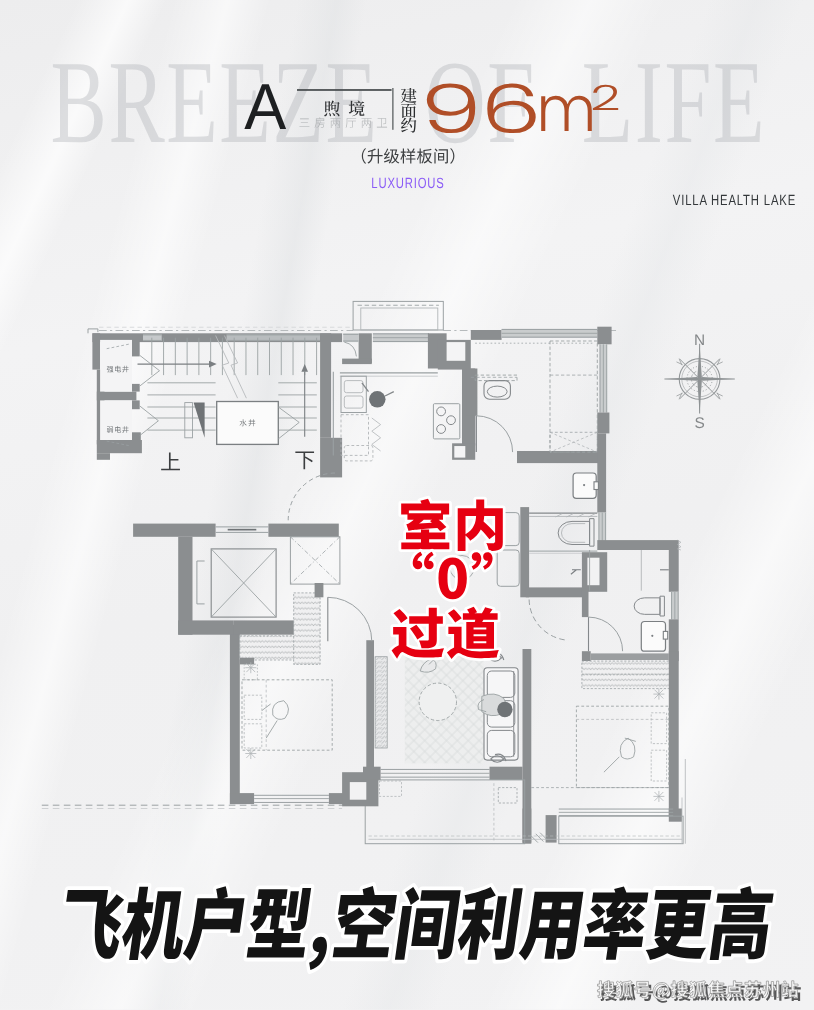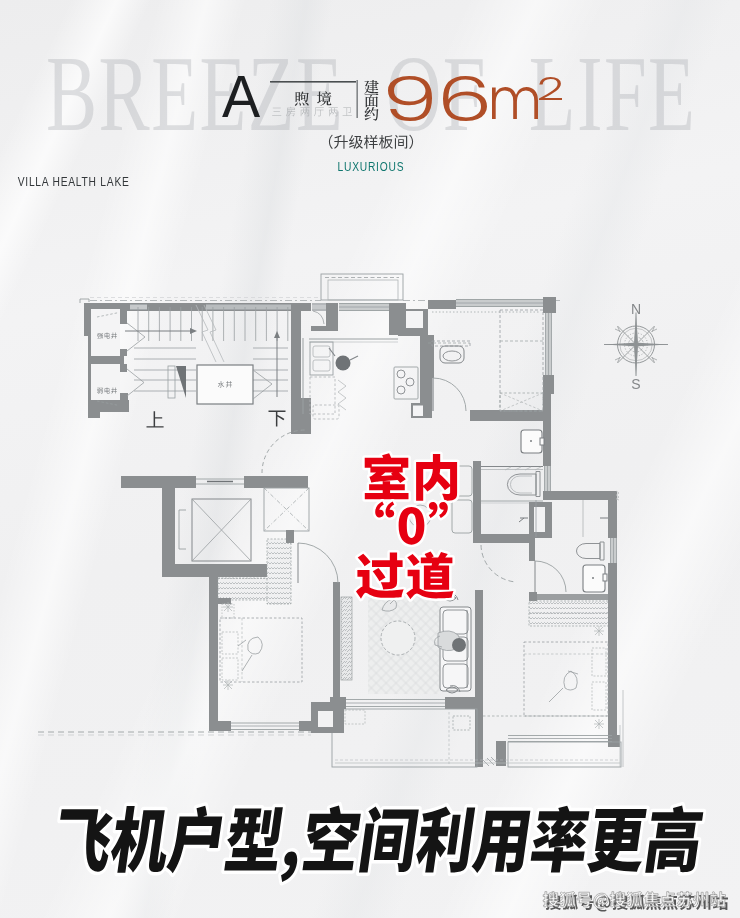--- a/index.html
+++ b/index.html
@@ -15,22 +15,22 @@
  background:
  linear-gradient(115deg, rgba(255,255,255,0) 40%, rgba(255,255,255,.55) 46%, rgba(255,255,255,0) 52%),
  linear-gradient(110deg, rgba(228,230,232,0) 60%, rgba(228,230,232,.4) 64%, rgba(228,230,232,0) 68%),
  linear-gradient(115deg, rgba(255,255,255,0) 74%, rgba(255,255,255,.6) 80%, rgba(255,255,255,0) 86%);}
 #breeze{position:absolute;left:46px;top:32px;width:1000px;
  font-family:"Liberation Serif",serif;font-size:108px;font-weight:400;
  color:rgba(174,177,181,.38);letter-spacing:2px;word-spacing:30px;
  transform:scaleX(.71);transform-origin:left top;white-space:nowrap;}
 .hdr{position:absolute;color:#222;}
 #bigA{left:222px;top:63px;font-size:59px;font-weight:400;color:#1d1f21;transform:scaleX(.97);transform-origin:left top;}
-#lux1{left:0;top:159px;width:741px;text-align:center;font-size:13.5px;color:#0f766e;letter-spacing:1px;}
-#lux2{left:0;top:174px;width:741px;text-align:left;font-size:13.5px;color:#33373a;letter-spacing:1px;}
+#lux1{left:0;top:159px;width:741px;text-align:center;font-size:13.5px;color:#8b5cf6;letter-spacing:1px;}
+#lux2{left:0;top:174px;width:741px;text-align:right;font-size:13.5px;color:#33373a;letter-spacing:1px;}
 .sq{display:inline-block;transform:scaleX(.76);transform-origin:center;white-space:nowrap;}
 svg{position:absolute;left:0;top:0;}
 </style></head><body>
 
 <div id="bg"></div>
 
 <div id="streaks"></div>
 
 <div id="breeze">BREEZE OF LIFE</div>
 

